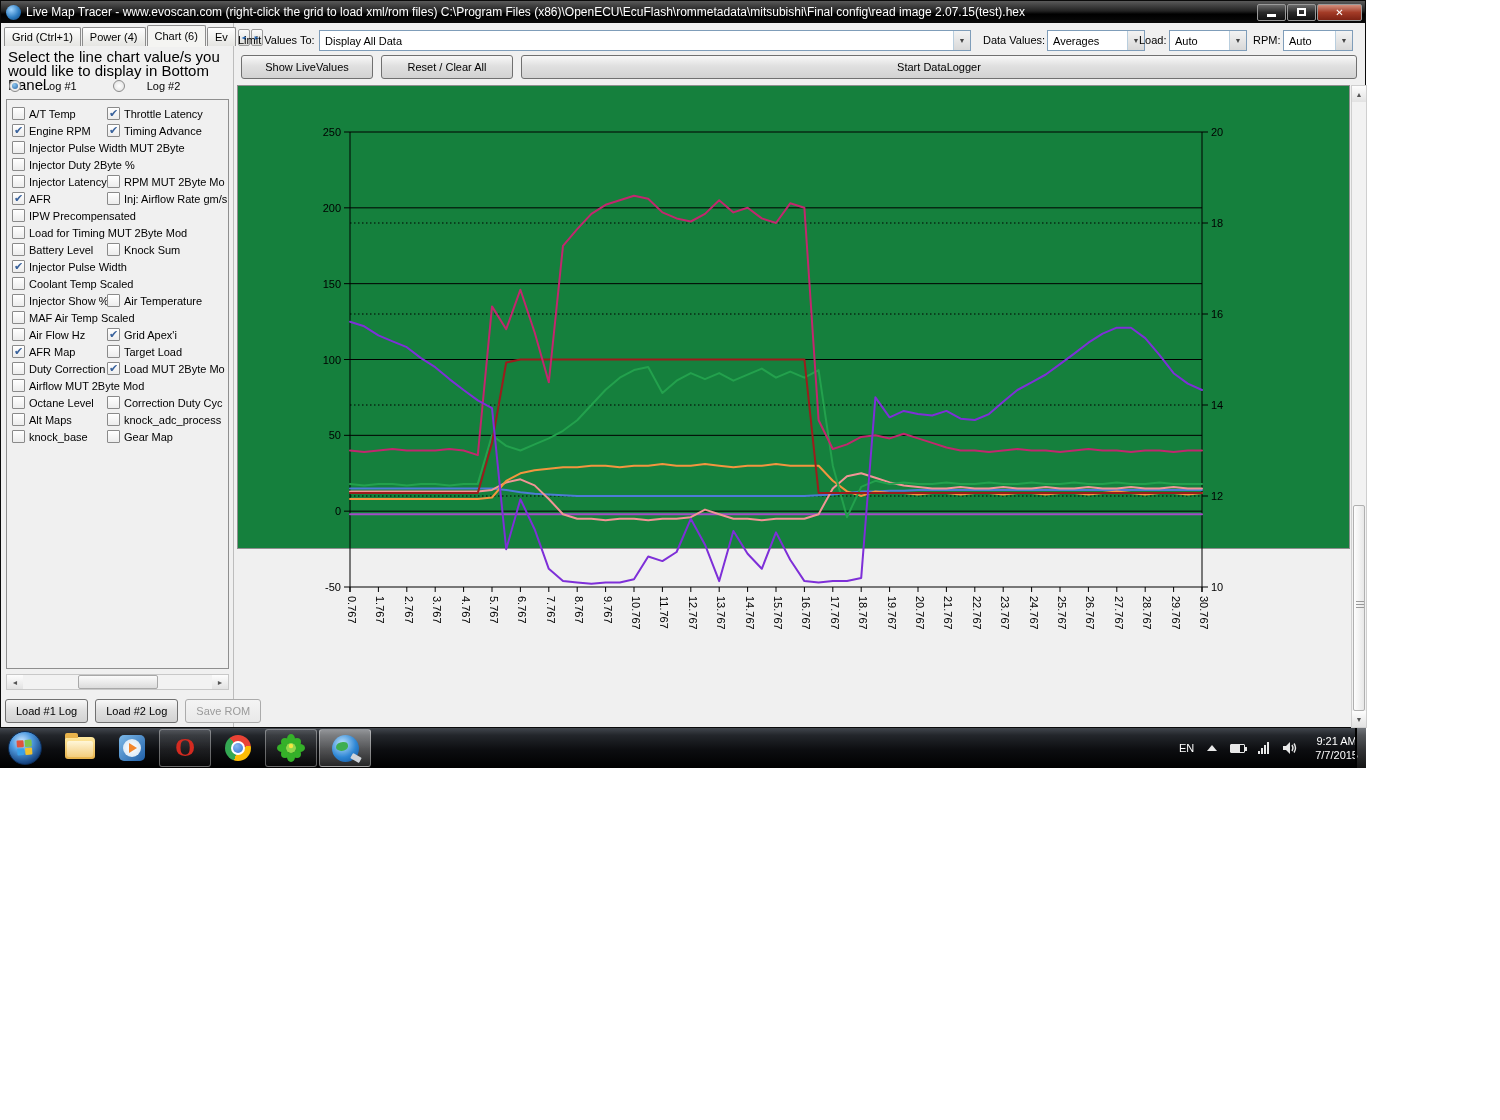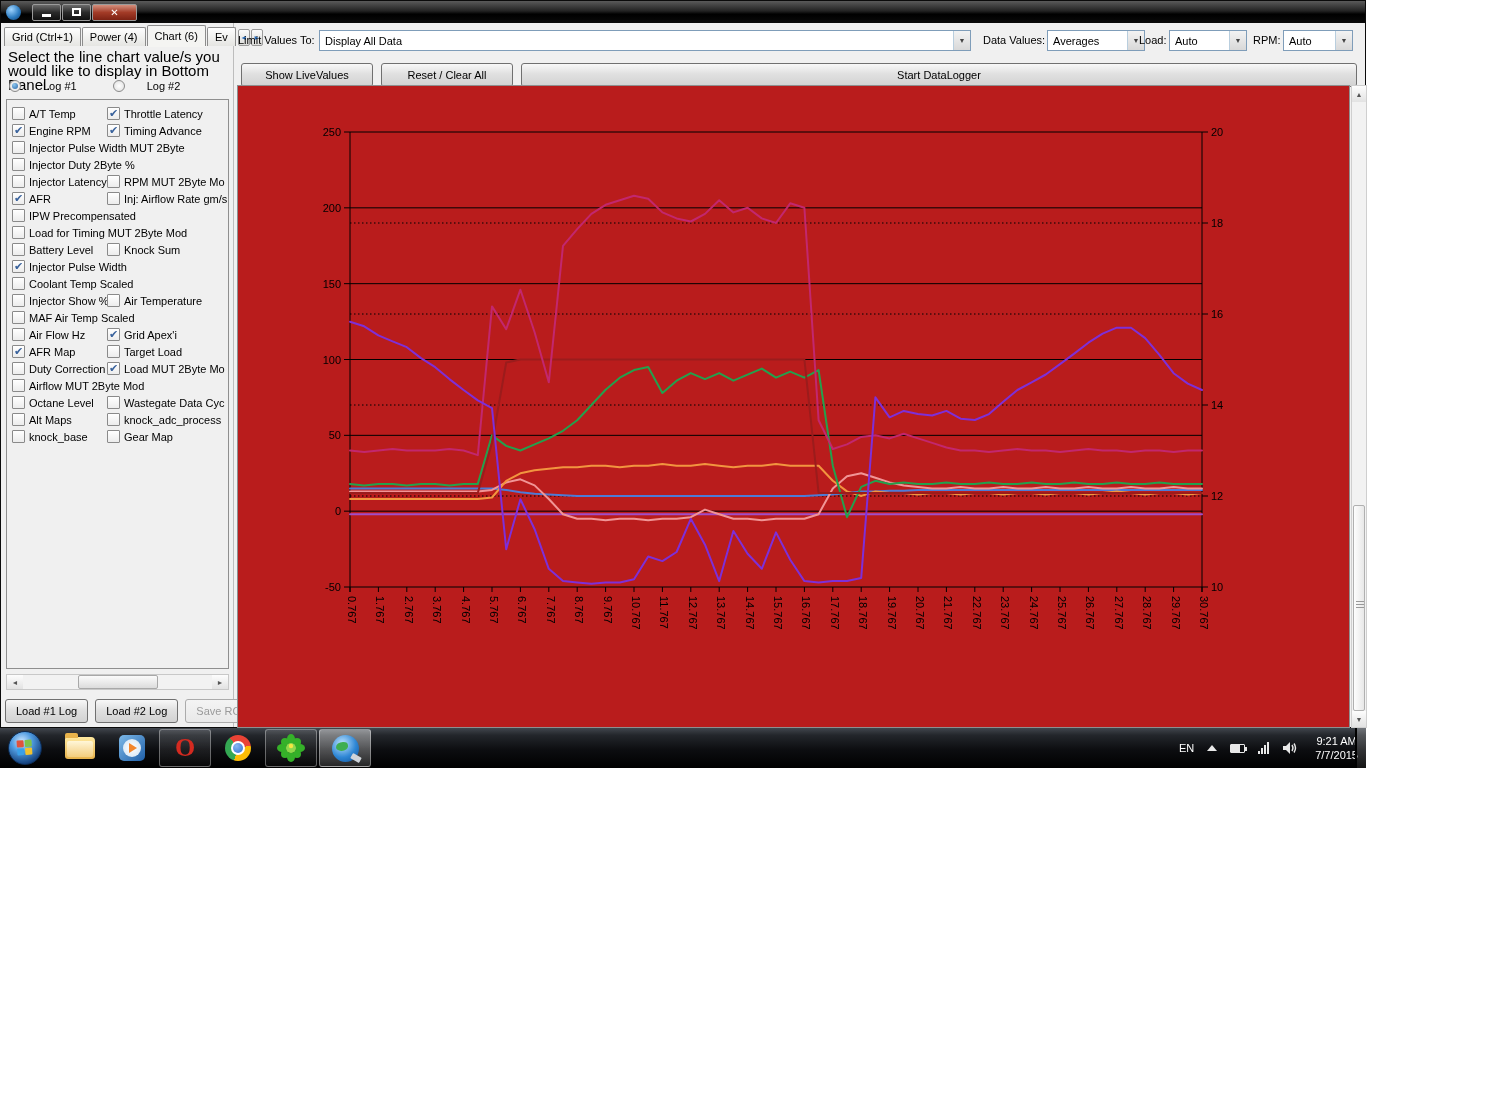--- a/index.html
+++ b/index.html
@@ -42,25 +42,25 @@
   .hscroll .spacer { flex: 1; }
   .bottom-buttons { position: absolute; left: 4px; top: 676px; display: flex; gap: 7px; }
   .btn { font-size: 11px; color: #000; border: 1px solid #707070; border-radius: 3px; background: linear-gradient(#f8f8f8, #e0e0e0 45%, #d2d2d2); padding: 5px 10px; white-space: nowrap; }
   .btn.disabled { color: #9a9a9a; border-color: #ababab; background: linear-gradient(#f4f4f4, #e9e9e9); }
 
   
   .toolbar-label { position: absolute; font-size: 11px; color: #000; top: 11px; }
   .combo { position: absolute; top: 7px; height: 21px; border: 1px solid #7f9db9; background: #fff; font-size: 11px; display: flex; align-items: center; padding-left: 5px; }
   .combo .val { flex: 1; overflow: hidden; white-space: nowrap; }
   .combo .arrow { width: 17px; height: 100%; background: linear-gradient(#f3f3f3, #d8d8d8); border-left: 1px solid #b9cede; color: #444; font-size: 7px; display: flex; align-items: center; justify-content: center; flex: none; }
-  .toolbtn-row { position: absolute; top: 40px; left: 240px; right: 8px; display: flex; gap: 8px; }
+  .toolbtn-row { position: absolute; top: 32px; left: 240px; right: 8px; display: flex; gap: 8px; }
   .toolbtn-row .btn { height: 24px; display: flex; align-items: center; justify-content: center; }
 
   
-  .chart-panel { position: absolute; left: 236px; top: 62px; width: 1113px; height: 643px; background: #b91c1c; border: 1px solid #8f8f8f; }
+  .chart-panel { position: absolute; left: 236px; top: 62px; width: 1113px; height: 464px; background: #15803d; border: 1px solid #8f8f8f; }
   .vscroll { position: absolute; left: 1350px; top: 62px; width: 16px; height: 643px; border: 1px solid #cfcfcf; background: #f2f2f2; }
   .vscroll .scroll-arrow { width: 14px; height: 16px; }
   .vscroll .down { position: absolute; bottom: 0; }
   .vscroll .thumb { position: absolute; left: 1px; top: 419px; width: 12px; height: 206px; background: linear-gradient(90deg, #fdfdfd, #e8e8e8); border: 1px solid #b0b0b0; border-radius: 2px; }
   .vscroll .thumb::after { content: ""; position: absolute; left: 2px; top: 95px; width: 8px; height: 1px; background: #999; box-shadow: 0 3px 0 #999, 0 6px 0 #999; }
 
   
   .taskbar { position: absolute; left: 0; top: 728px; width: 1366px; height: 40px; background: linear-gradient(#41464d 0%, #23262b 18%, #0c0d10 55%, #000 100%); display: flex; align-items: center; }
   .start-orb { width: 34px; height: 34px; border-radius: 50%; margin: 0 12px 0 8px; background: radial-gradient(circle at 40% 30%, #cfe8ff 0%, #4f9be0 35%, #15427e 75%, #0a2346); border: 1px solid #0d2c55; position: relative; flex: none; }
   .orb-flag { position: absolute; left: 8px; top: 8px; width: 16px; height: 16px; display: grid; grid-template-columns: 7px 7px; grid-template-rows: 7px 7px; gap: 1px; transform: rotate(-4deg); }
@@ -93,20 +93,21 @@
   svg text { font-family: "Liberation Sans", sans-serif; }
 </style>
 </head>
 <body>
 
 <div class="canvas">
 
   <div class="window">
     <div class="titlebar">
       <span class="app-icon"></span>
+      <span class="title-text">Live Map Tracer - www.evoscan.com (right-click the grid to load xml/rom files) C:\Program Files (x86)\OpenECU\EcuFlash\rommetadata\mitsubishi\Final config\read image 2.07.15(test).hex</span>
       <span class="win-buttons">
         <span class="win-btn">
             <span class="glyph-min"></span>
           </span>
         <span class="win-btn">
             <span class="glyph-restore"></span>
           </span>
         <span class="win-btn close">
             <span>✕</span>
           </span>
@@ -274,21 +275,21 @@
                 <span>Airflow MUT 2Byte Mod</span>
               </span>
             </div>
             <div class="cb-row">
               <span class="cb-item c1">
                 <span class="cb-box"></span>
                 <span>Octane Level</span>
               </span>
               <span class="cb-item c2">
                 <span class="cb-box"></span>
-                <span>Wastegate Data Cyc</span>
+                <span>Correction Duty Cyc</span>
               </span>
             </div>
             <div class="cb-row">
               <span class="cb-item c1">
                 <span class="cb-box"></span>
                 <span>Alt Maps</span>
               </span>
               <span class="cb-item c2">
                 <span class="cb-box"></span>
                 <span>knock_adc_process</span>

